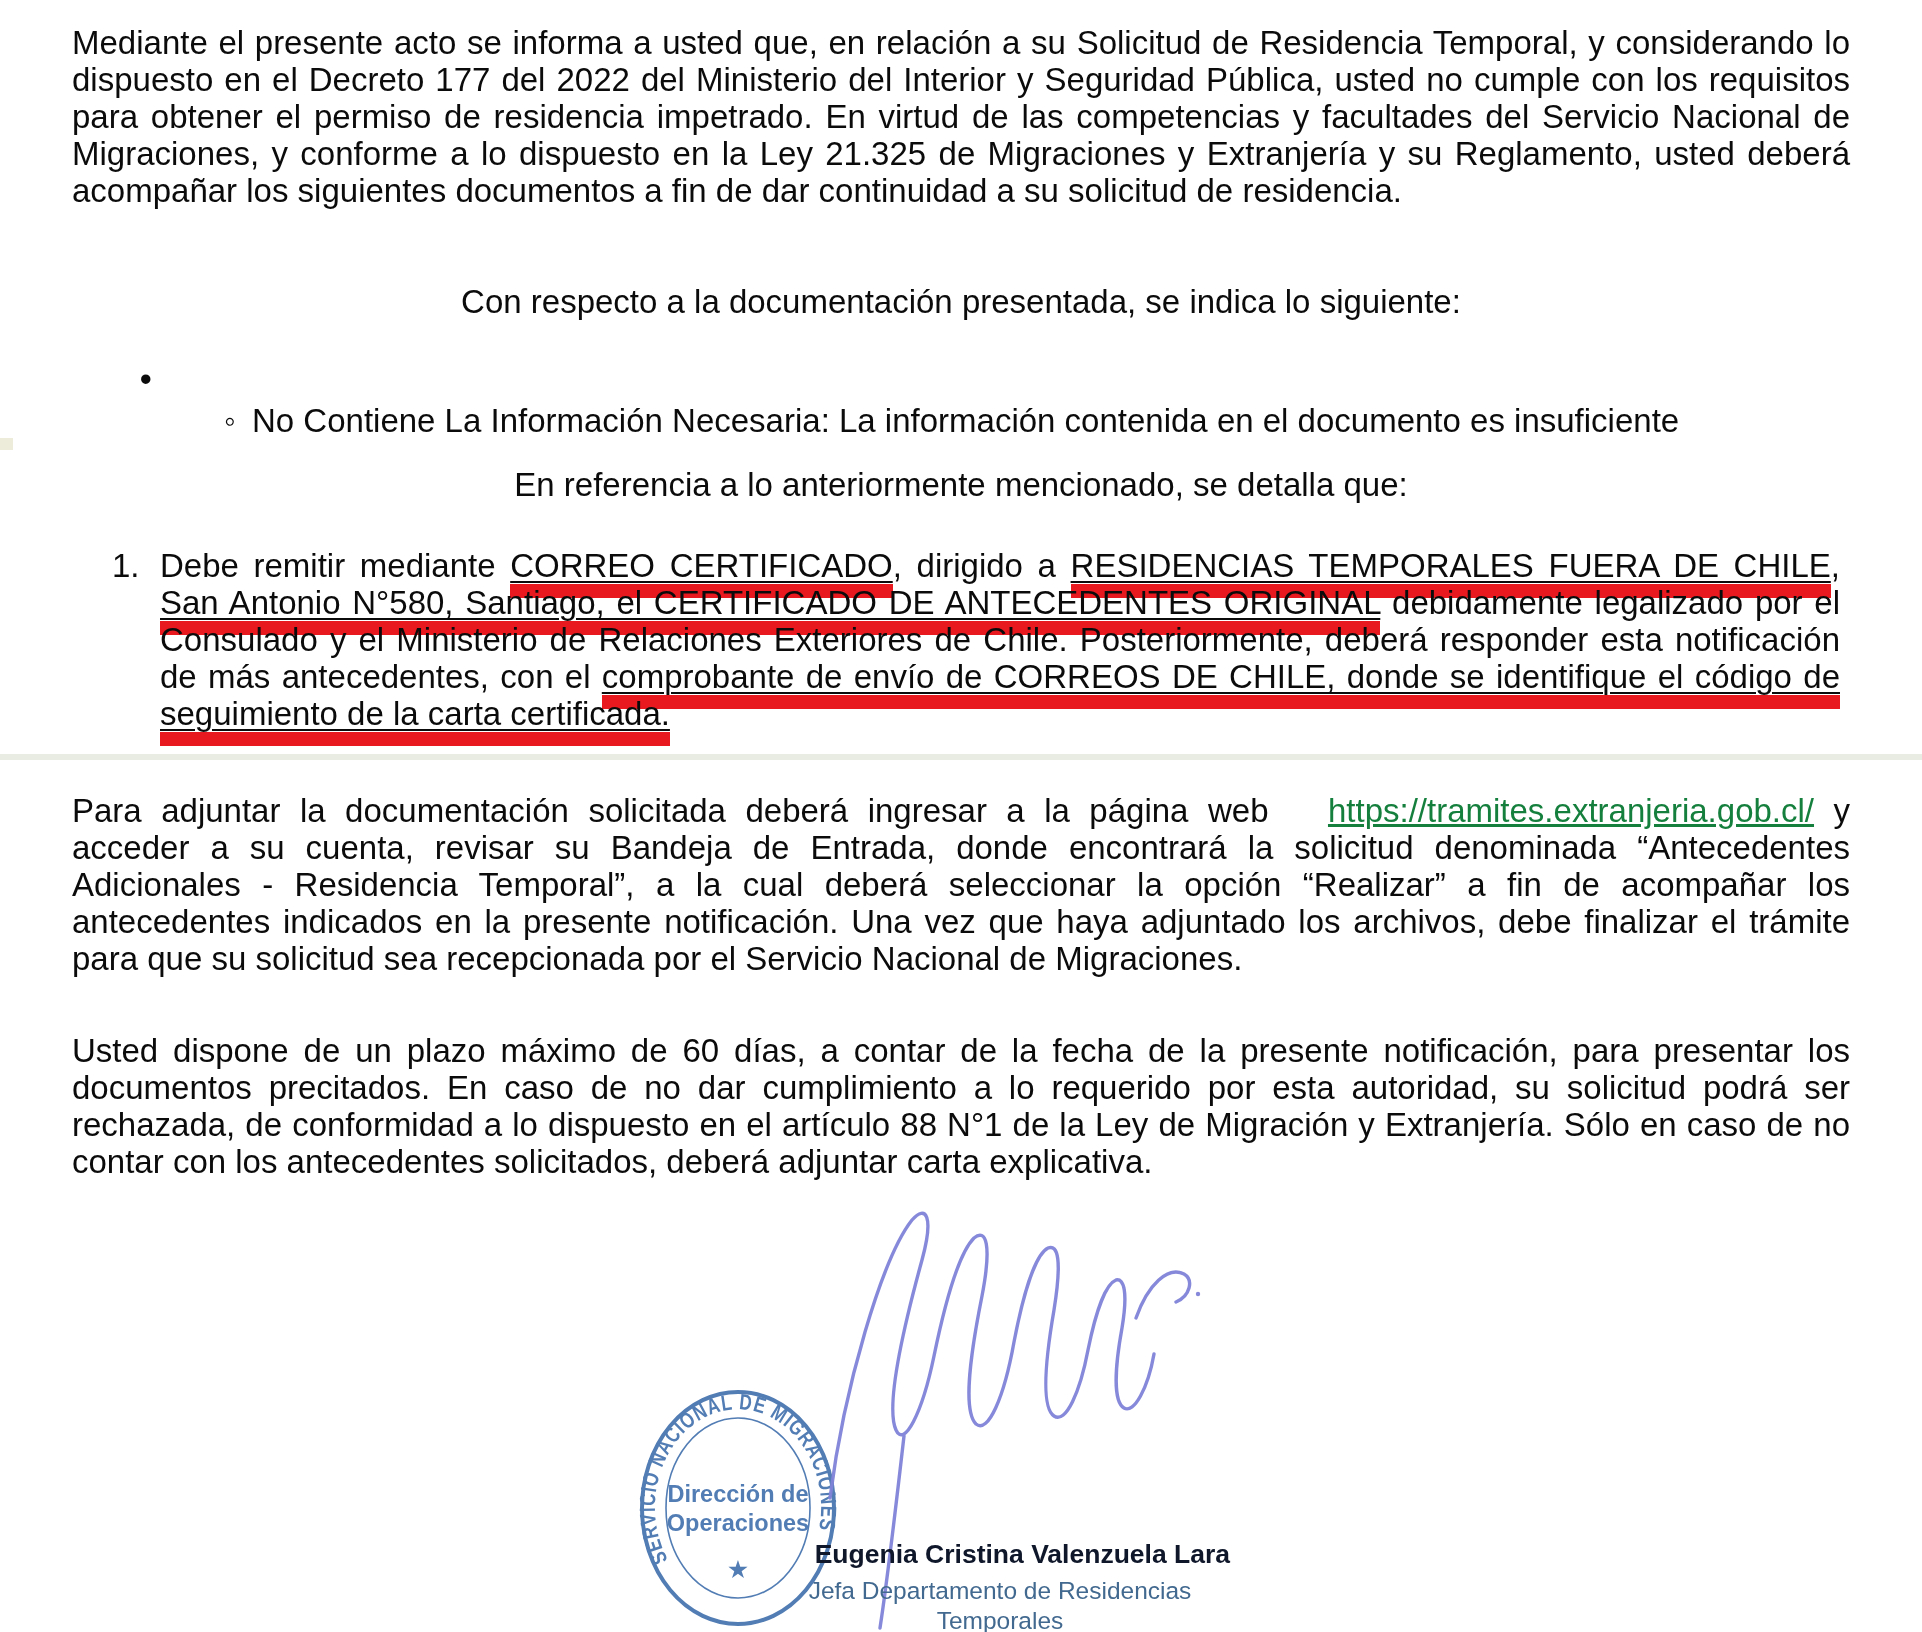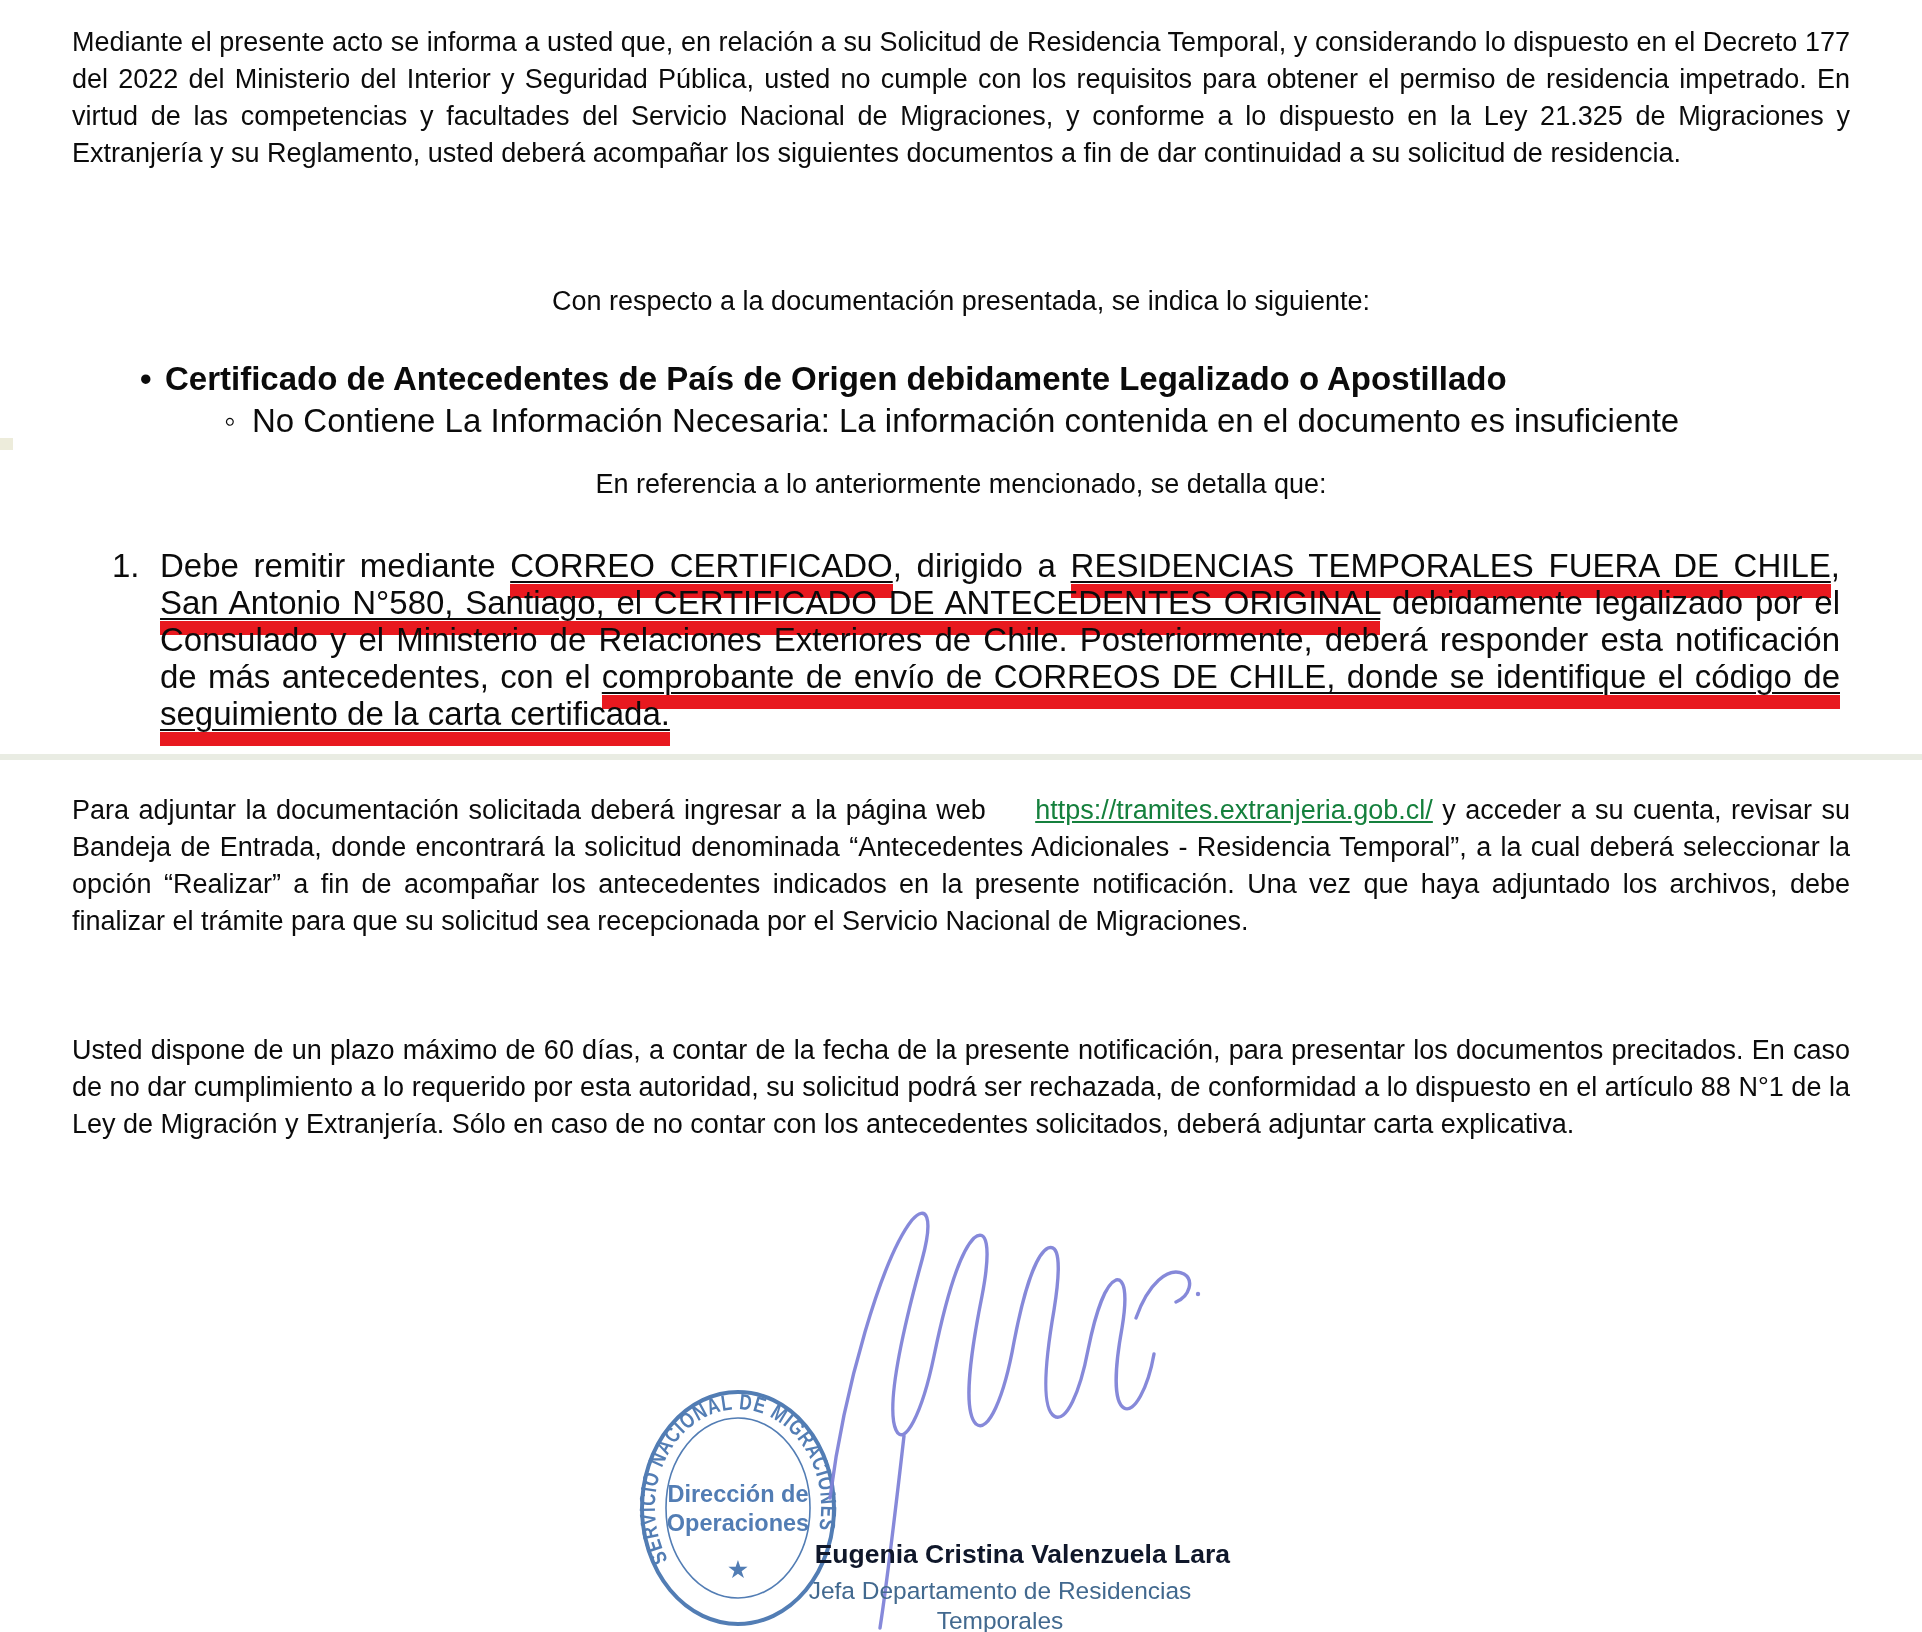--- a/index.html
+++ b/index.html
@@ -2,21 +2,21 @@
 <html><head>
 <meta charset="utf-8">
 <style>
   html,body{margin:0;padding:0;}
   body{
     width:1922px;height:1632px;position:relative;background:#ffffff;
     font-family:"Liberation Sans",sans-serif;color:#0b0b0b;overflow:hidden;
   }
   .para{
     position:absolute;left:72px;width:1778px;
-    font-size:27px;line-height:37px;text-align:justify;
+    font-size:33px;line-height:37px;text-align:justify;
   }
   .single{text-align:center;}
   .bullet-row{
     position:absolute;left:140px;width:1700px;display:flex;
     font-size:33px;line-height:37px;font-weight:bold;
   }
   .b-marker{width:25px;flex:0 0 25px;}
   .sub-row{
     position:absolute;left:224px;width:1620px;display:flex;
     font-size:33px;line-height:37px;
@@ -62,21 +62,20 @@
 <body>
 
 <div>
 
   <div class="para" style="top:24px">Mediante el presente acto se informa a usted que, en relación a su Solicitud de Residencia Temporal, y considerando lo dispuesto en el Decreto 177 del 2022 del Ministerio del Interior y Seguridad Pública, usted no cumple con los requisitos para obtener el permiso de residencia impetrado. En virtud de las competencias y facultades del Servicio Nacional de Migraciones, y conforme a lo dispuesto en la Ley 21.325 de Migraciones y Extranjería y su Reglamento, usted deberá acompañar los siguientes documentos a fin de dar continuidad a su solicitud de residencia.</div>
 
   <div class="para single" style="top:283px">Con respecto a la documentación presentada, se indica lo siguiente:</div>
 
   <div class="bullet-row" style="top:360px">
     <span class="b-marker">•</span>
-    <span>Certificado de Antecedentes de País de Origen debidamente Legalizado o Apostillado</span>
   </div>
 
   <div class="sub-row" style="top:402px">
     <span class="s-marker">◦</span>
     <span>No Contiene La Información Necesaria: La información contenida en el documento es insuficiente</span>
   </div>
 
   <div class="para single" style="top:466px">En referencia a lo anteriormente mencionado, se detalla que:</div>
 
   <div class="list-row" style="top:547px">

